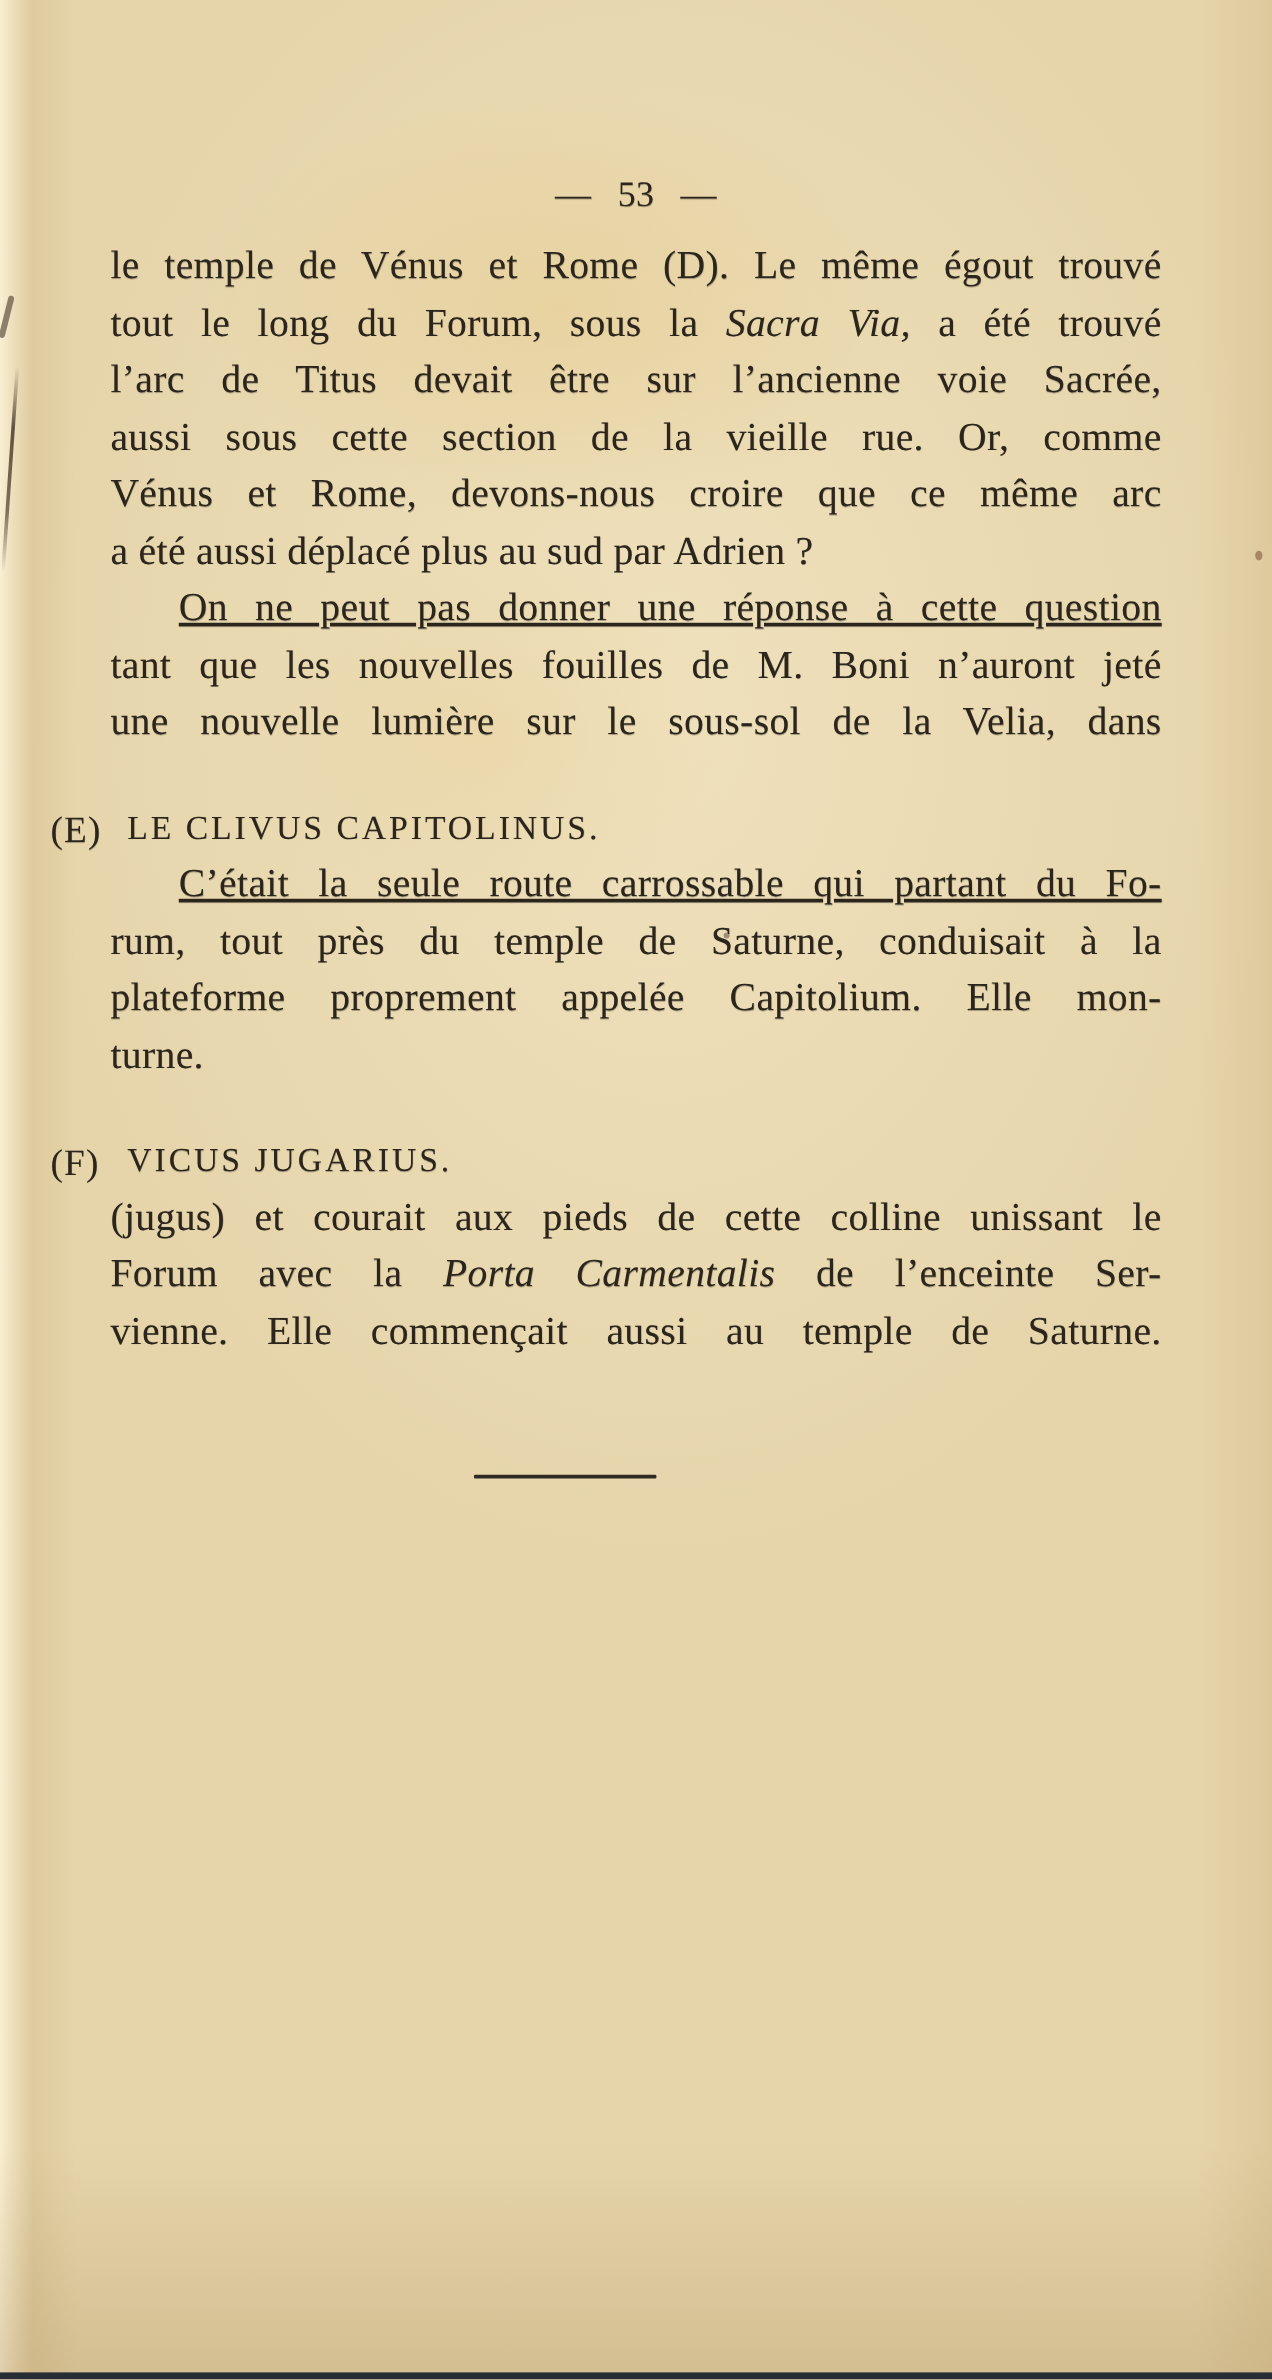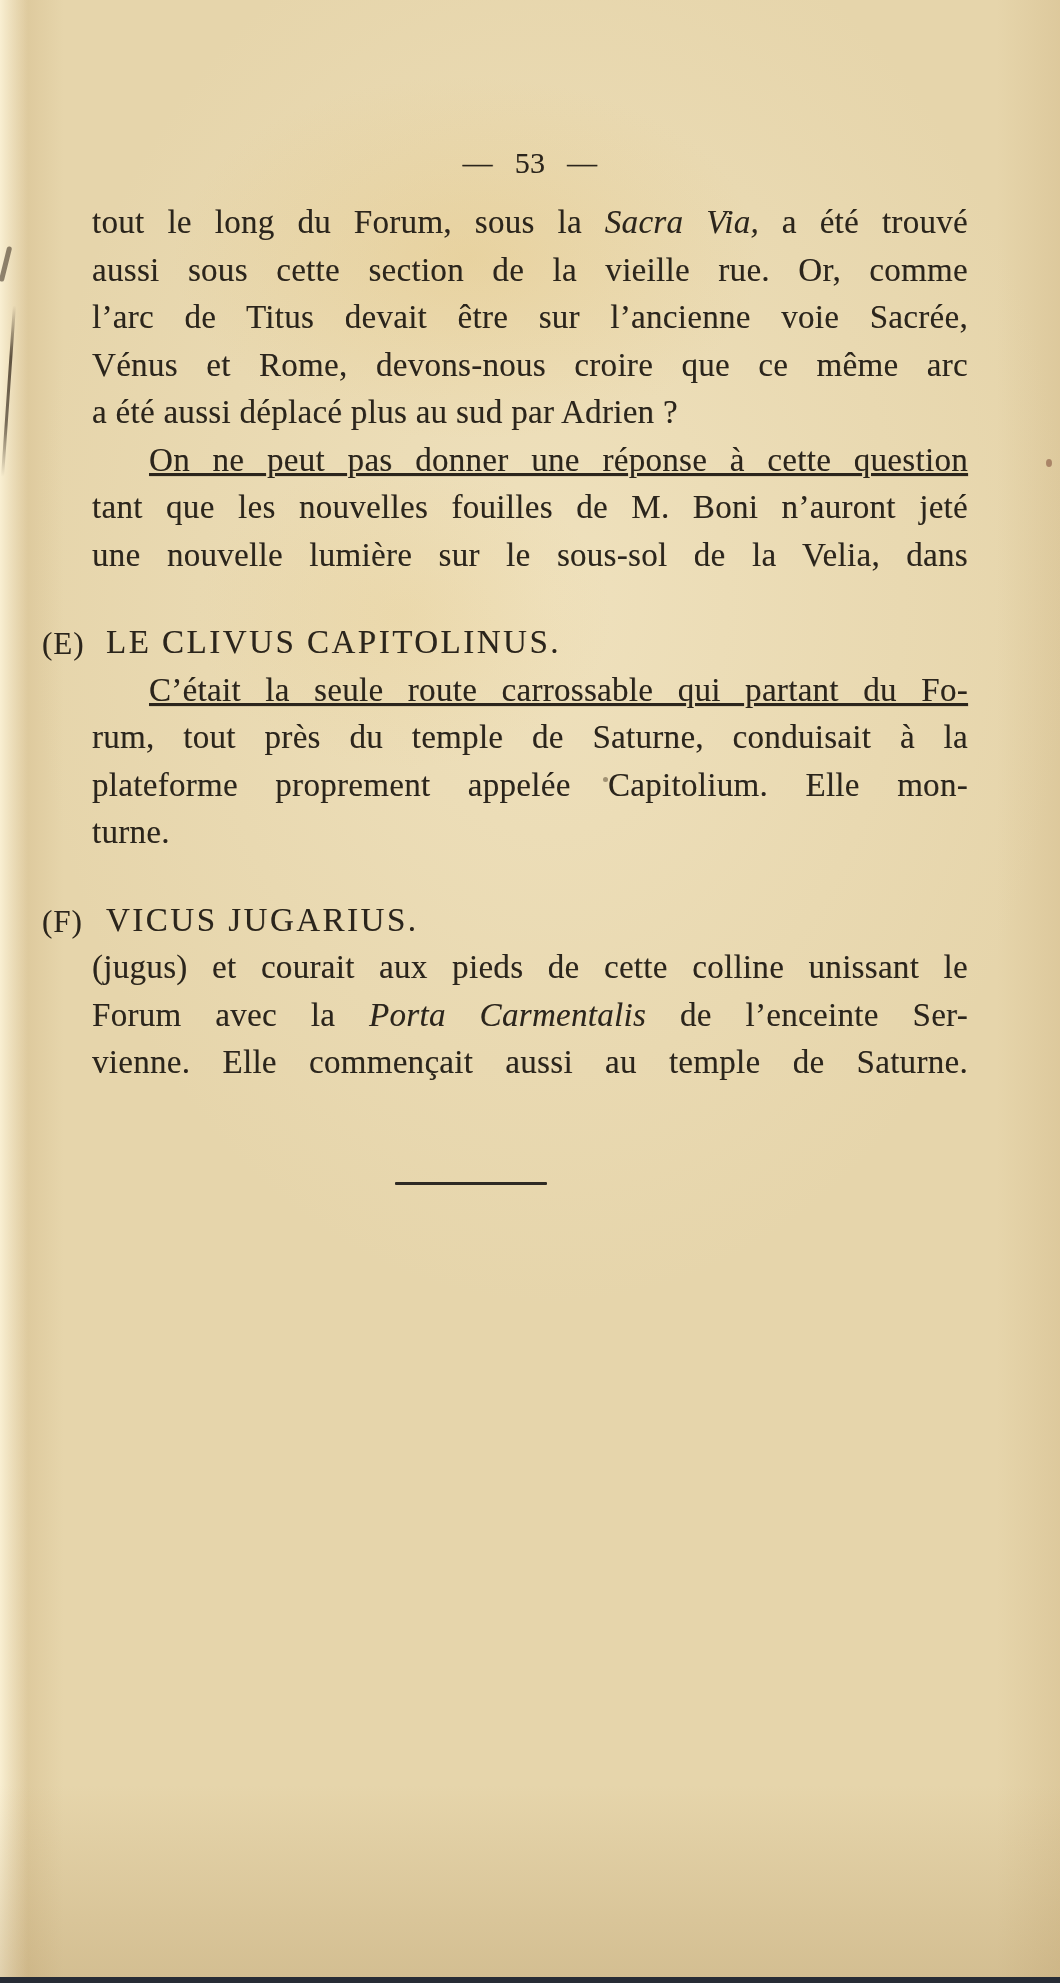--- a/index.html
+++ b/index.html
@@ -64,21 +64,21 @@
   .section-label {
     position: absolute;
     left: -50px;
     top: 1px;
     font-size: 31px;
     letter-spacing: 1px;
   }
   .heading-text {
     display: block;
     padding-left: 14px;
-    font-size: 33px;
+    font-size: 28px;
     letter-spacing: 2.5px;
   }
 
   .divider {
     margin-top: 95px;
     margin-left: 303px;
     width: 152px;
     height: 3px;
     background: #2e2a24;
     border-radius: 1px;
@@ -132,23 +132,24 @@
 <div class="page">
   <div class="crease-1"></div>
   <div class="crease-2"></div>
   <div class="speck-a"></div>
   <div class="speck-b"></div>
 
   <div class="text-column" id="text-column">
     <div class="page-number">— 53 —</div>
 
   <div class="paragraph">
+        <div class="line"><span class="seg">le temple de Vénus et Rome (D). Le même égout trouvé</span></div>
         <div class="line"><span class="seg">tout le long du Forum, sous la </span><span class="seg italic">Sacra Via,</span><span class="seg"> a été trouvé</span></div>
+        <div class="line"><span class="seg">l’arc de Titus devait être sur l’ancienne voie Sacrée,</span></div>
         <div class="line"><span class="seg">aussi sous cette section de la vieille rue. Or, comme</span></div>
-        <div class="line"><span class="seg">l’arc de Titus devait être sur l’ancienne voie Sacrée,</span></div>
         <div class="line"><span class="seg">Vénus et Rome, devons-nous croire que ce même arc</span></div>
         <div class="line end"><span class="seg">a été aussi déplacé plus au sud par Adrien ?</span></div>
       </div>
       <div class="paragraph">
         <div class="line indent"><span class="seg">On ne peut pas donner une réponse à cette question</span></div>
         <div class="line"><span class="seg">tant que les nouvelles fouilles de M. Boni n’auront jeté</span></div>
         <div class="line"><span class="seg">une nouvelle lumière sur le sous-sol de la Velia, dans</span></div>
       </div>
       <div class="section-heading">
         <span class="section-label">(E)</span>

